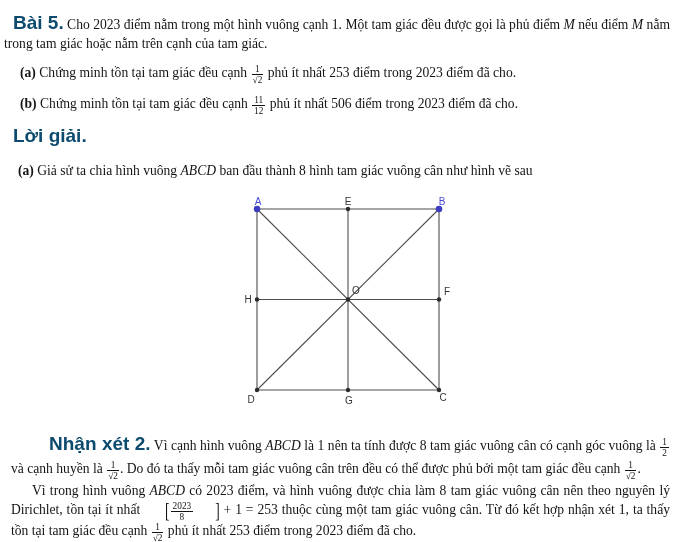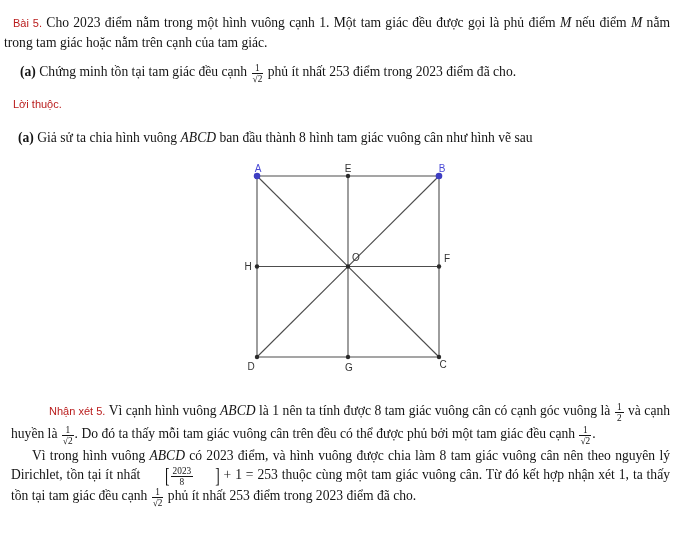--- a/index.html
+++ b/index.html
@@ -10,21 +10,21 @@
   .page{padding:13px 10px 0 4px;}
   p{margin:0;text-align:justify;}
   .p-problem{line-height:19px;text-indent:9px;}
   .p-part{margin-left:16px;margin-right:4px;line-height:20px;}
   .p-part-a{margin-top:10px;}
   .p-part-b{margin-top:9px;}
   .p-head{margin-top:10px;margin-left:9px;line-height:19px;}
   .p-sol-a{margin-top:14px;margin-left:14px;line-height:19px;}
   .p-remark{margin-top:24px;margin-left:7px;line-height:22px;text-indent:38px;}
   .p-final{margin-top:1px;margin-left:7px;line-height:18.5px;text-indent:21px;}
-  .shead{font-family:"Liberation Sans", sans-serif;font-weight:normal;font-size:11px;color:#b91c1c;}
+  .shead{font-family:"Liberation Sans", sans-serif;font-weight:bold;font-size:19px;color:#0c4a6e;}
   .blabel{font-weight:bold;}
   i{font-style:italic;}
   .frac{
     display:inline-block;vertical-align:-6px;text-align:center;
     font-size:9.3px;line-height:1.08;padding:0 1px;text-indent:0;
   }
   .frac .num{display:block;border-bottom:0.9px solid #141414;padding:0 2px;}
   .frac .den{display:block;padding:0 1px;}
   .ovl{text-decoration:overline;}
   .bigb{display:inline-block;transform:scaleY(1.5);vertical-align:-1.5px;font-size:13.5px;}
@@ -41,22 +41,26 @@
     <i>M</i>
     <span>nếu điểm</span>
     <i>M</i>
     <span>nằm trong tam giác hoặc nằm trên cạnh của tam giác.</span></p>
 
   <p class="p-part p-part-a"><b class="blabel">(a)</b>
     <span>Chứng minh tồn tại tam giác đều cạnh</span>
     <span class="frac"><span class="num">1</span><span class="den"><span>√</span><span class="ovl">2</span></span></span>
     <span>phủ ít nhất 253 điểm trong 2023 điểm đã cho.</span></p>
 
+  <p class="p-part p-part-b"><b class="blabel">(b)</b>
+    <span>Chứng minh tồn tại tam giác đều cạnh</span>
+    <span class="frac"><span class="num">11</span><span class="den">12</span></span>
+    <span>phủ ít nhất 506 điểm trong 2023 điểm đã cho.</span></p>
 
-  <p class="p-head"><span class="shead">Lời thuộc.</span></p>
+  <p class="p-head"><span class="shead">Lời giải.</span></p>
 
   <p class="p-sol-a"><b class="blabel">(a)</b>
     <span>Giả sử ta chia hình vuông</span>
     <i>ABCD</i>
     <span>ban đầu thành 8 hình tam giác vuông cân như hình vẽ sau</span></p>
 
   <div class="figure-wrap">
     <svg width="216" height="212" viewBox="0 0 216 212">
 
       <line x1="15" y1="12" x2="197" y2="12" stroke-width="1.1" stroke="#4d4d4d"></line>
@@ -84,21 +88,21 @@
       <text x="200" y="8" text-anchor="middle" fill="#4a4ad6">B</text>
       <text x="6" y="106" text-anchor="middle" fill="#333333">H</text>
       <text x="110" y="97" fill="#333333">O</text>
       <text x="202" y="98" fill="#333333">F</text>
       <text x="9" y="206" text-anchor="middle" fill="#333333">D</text>
       <text x="107" y="207" text-anchor="middle" fill="#333333">G</text>
       <text x="201" y="204" text-anchor="middle" fill="#333333">C</text>
     </svg>
   </div>
 
-  <p class="p-remark"><b class="shead">Nhận xét 5.</b>
+  <p class="p-remark"><b class="shead">Nhận xét 2.</b>
     <span>Vì cạnh hình vuông</span>
     <i>ABCD</i>
     <span>là 1 nên ta tính được 8 tam giác vuông cân có cạnh góc vuông là</span>
     <span class="frac"><span class="num">1</span><span class="den">2</span></span>
     <span>và cạnh huyền là</span>
     <span class="frac"><span class="num">1</span><span class="den"><span>√</span><span class="ovl">2</span></span></span><span>. Do đó ta thấy mỗi tam giác vuông cân trên đều có thể được phủ bởi một tam giác đều cạnh</span>
     <span class="frac"><span class="num">1</span><span class="den"><span>√</span><span class="ovl">2</span></span></span><span>.</span></p>
 
   <p class="p-final"><span>Vì trong hình vuông</span>
     <i>ABCD</i>

